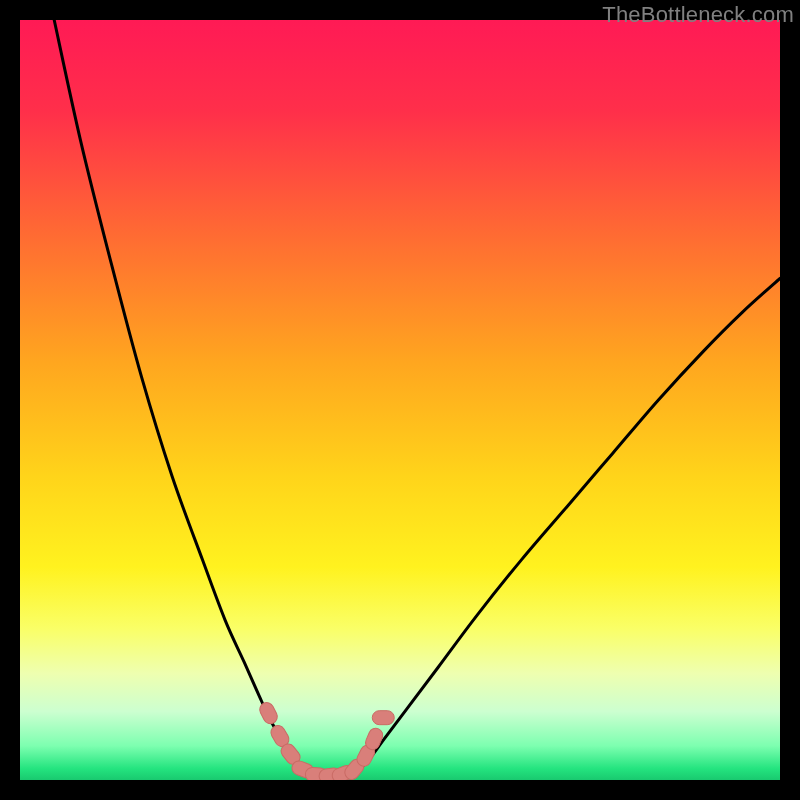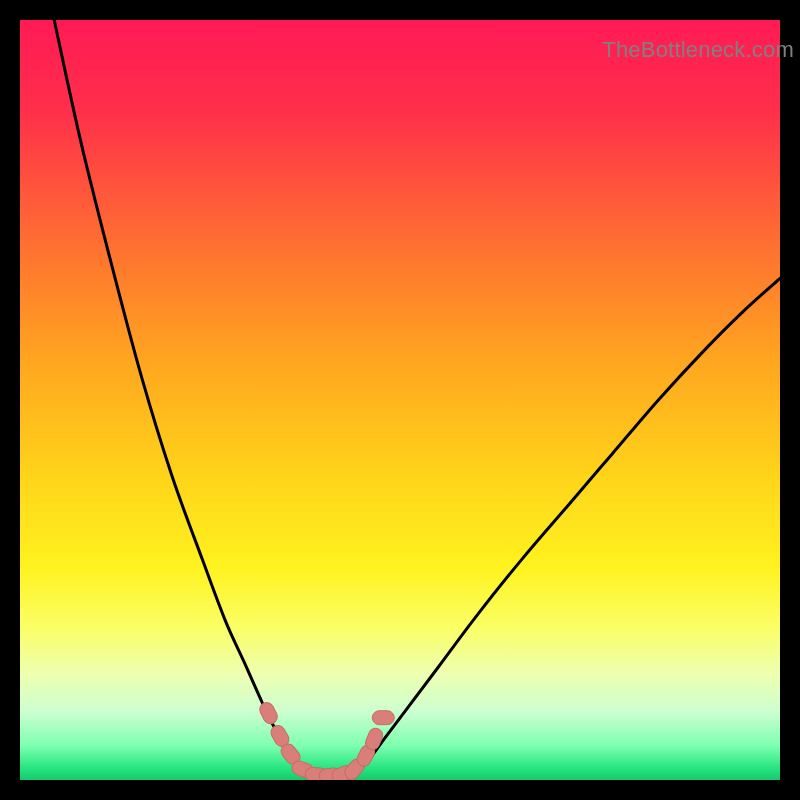--- a/index.html
+++ b/index.html
@@ -27,21 +27,20 @@
     height: 760px;
   }
   .watermark {
     position: absolute;
     top: 2px;
     right: 6px;
     color: #808080;
     font-size: 22px;
     letter-spacing: 0.2px;
     font-weight: 400;
-    margin-top: 35px;
   }
   svg { display: block; }
 </style>
 </head>
 <body>
 
 <div class="frame">
   <svg class="plot" viewBox="0 0 760 760">
     <defs>
       <linearGradient id="bg-grad" x1="0" y1="0" x2="0" y2="1">

